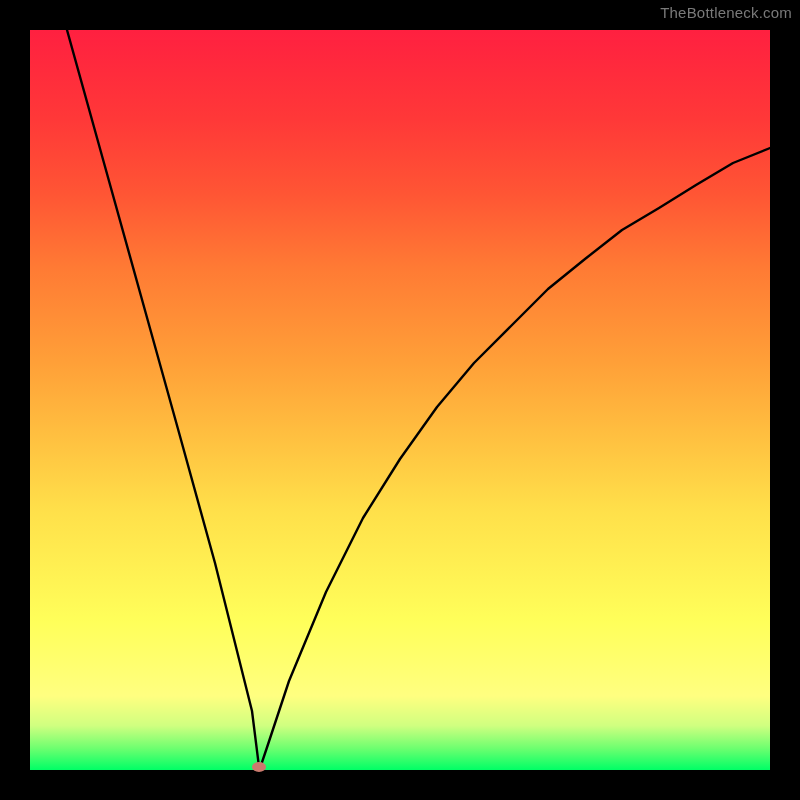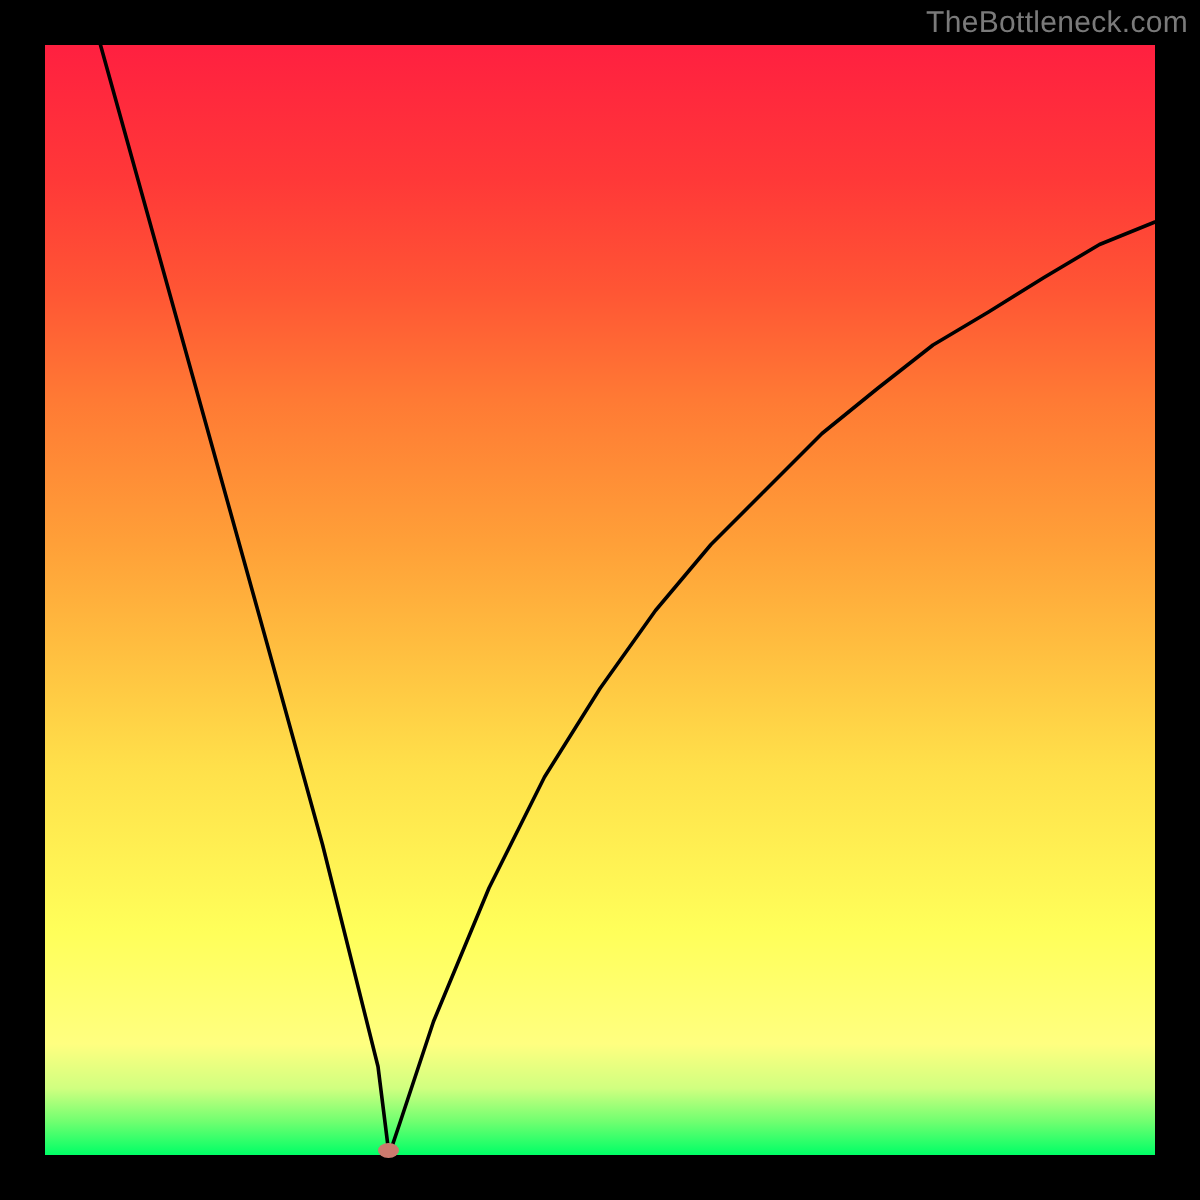--- a/index.html
+++ b/index.html
@@ -53,21 +53,21 @@
     top: 0;
     width: 100%;
     height: 100%;
     pointer-events: none;
   }
   .attribution {
     position: absolute;
     top: 4px;
     right: 8px;
     color: #7a7a7a;
-    font-size: 20px;
+    font-size: 15px;
     font-family: Arial, sans-serif;
     letter-spacing: 0.2px;
   }
 </style>
 </head>
 <body>
 
 <div class="attribution">TheBottleneck.com</div>
 
 <div class="chart-frame">

